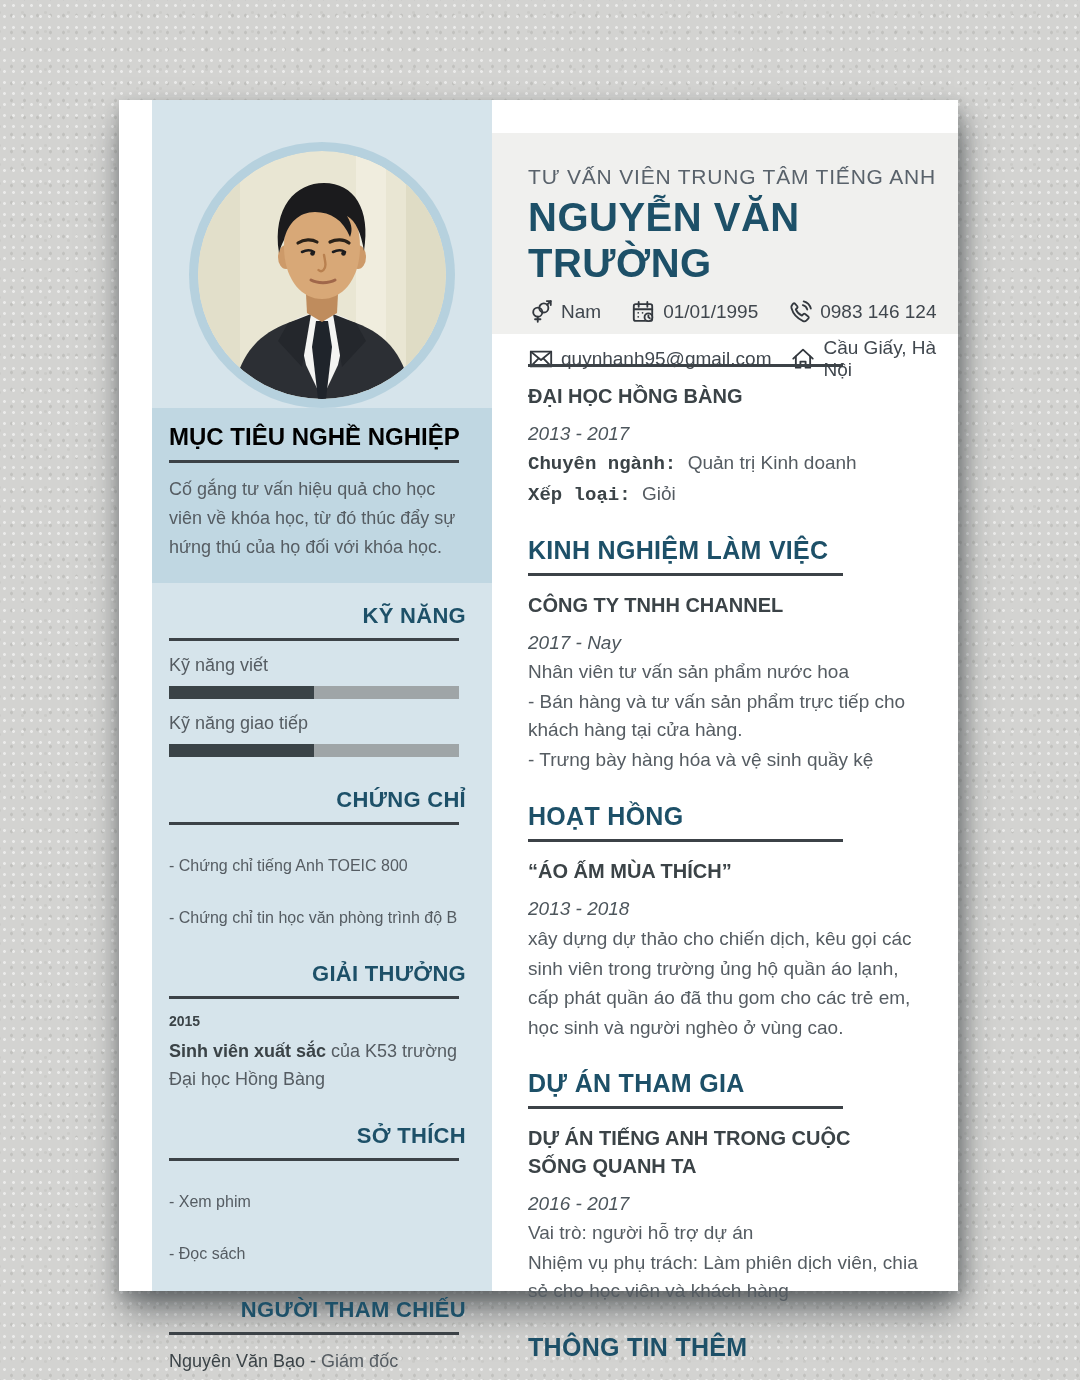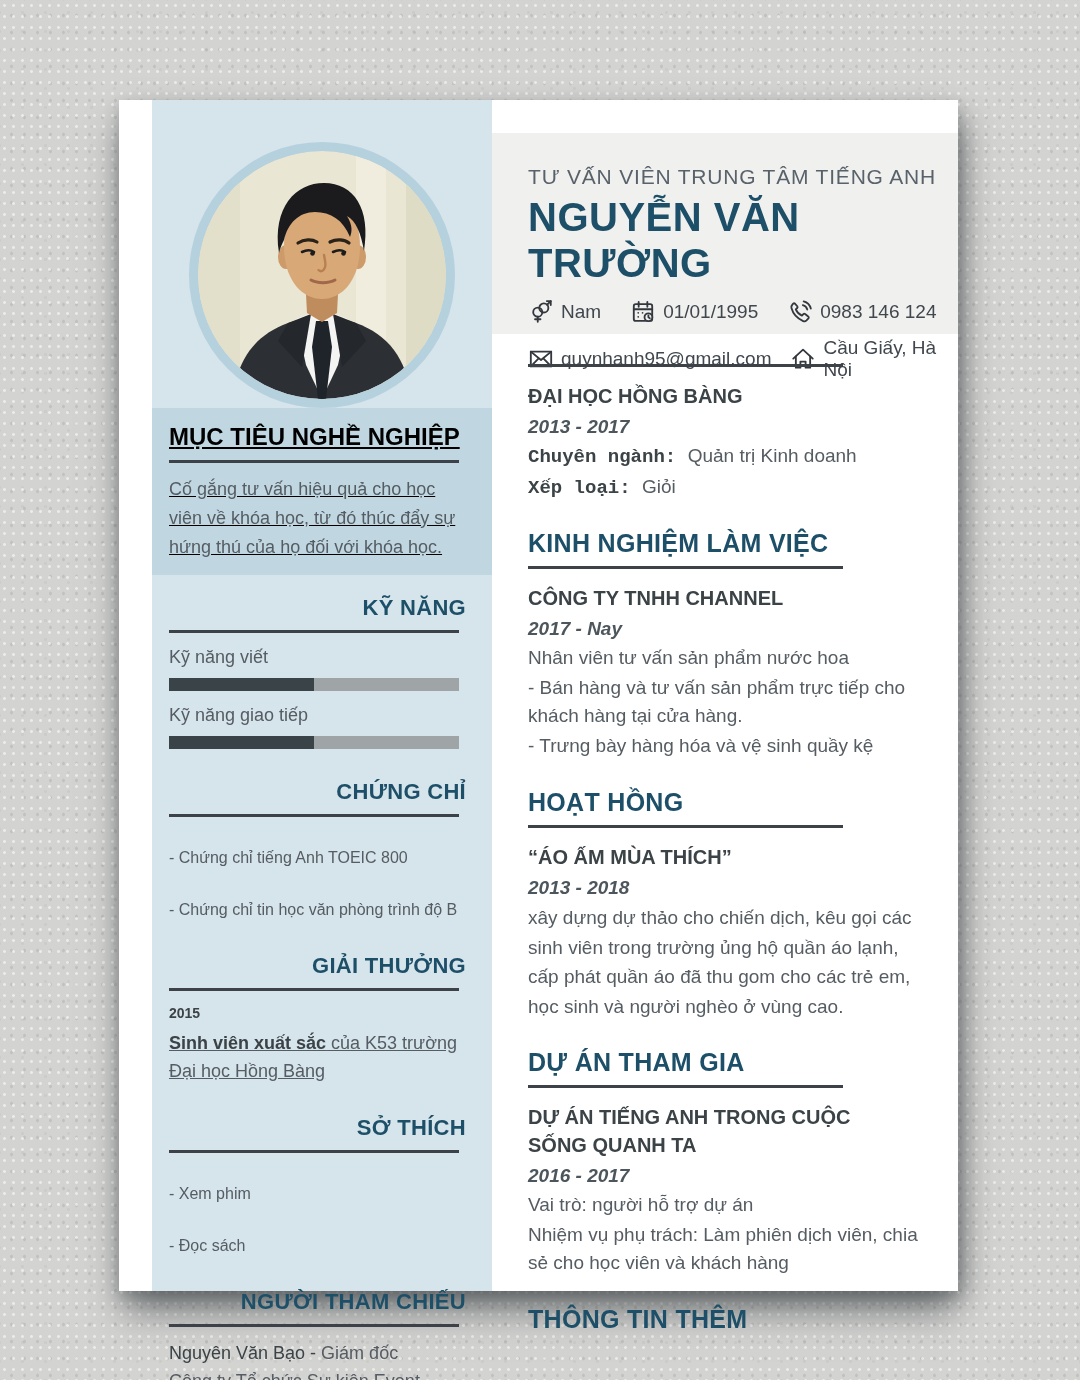--- a/index.html
+++ b/index.html
@@ -36,32 +36,31 @@
     margin-bottom:-22px; position:relative; top:-22px;
   }
   .photo-ring svg{ display:block; border-radius:50%; }
   .side-section{ padding:0 26px 0 17px; }
   .side-section h2, .objective h2{
     color:var(--accent,#1d5068); font-size:22px; font-weight:700; letter-spacing:.3px; line-height:26px;text-align:right;
   }
   .rule{ height:3px; background:var(--rule,#3c4247); margin-top:9px; width:290px; }
   .objective-box{
     background:var(--objective_bg,#c0d7e2);
-    padding:15px 26px 13px 17px;
-    text-decoration:underline;
+    padding:15px 26px 21px 17px;
   }
   .objective-box p{
     margin-top:12px; color:var(--text,#555c62); font-size:18px; line-height:29px;
   }
   .side-li{ color:var(--text,#555c62); font-size:16px; line-height:22px; margin-top:30px; }
   .skill-label{ color:var(--text,#555c62); font-size:18px; margin-top:14px; }
   .bar{ margin-top:10px; height:13px; width:290px; background:var(--bar_track,#9fa5a7); }
   .bar .fill{ height:100%; background:var(--bar_fill,#3a4347); }
   .strongline{ color:var(--dark,#3b4347); font-size:14px; font-weight:700; margin-top:14px; }
-  .side-p{ color:var(--text,#555c62); font-size:18px; line-height:28px; margin-top:8px;text-decoration:underline; }
+  .side-p{ color:var(--text,#555c62); font-size:18px; line-height:28px; margin-top:8px; }
   .side-p b{ color:var(--dark,#3b4347); font-weight:700; }
   .sec-skills{ margin-top:20px; }
   .sec-certificates{ margin-top:30px; }
   .sec-awards{ margin-top:32px; }
   .sec-hobbies{ margin-top:30px; }
   .sec-reference{ margin-top:32px; }
   .ref-line{ color:var(--text,#555c62); font-size:18px; line-height:28px; }
   .ref-first{ margin-top:12px; }
   .ref-line b{ color:var(--dark,#3b4347); font-weight:400; }
   
@@ -76,21 +75,21 @@
   .content{ padding-left:36px; }
   .m-section h2{ color:var(--accent,#1d5068); font-size:25px; font-weight:700; letter-spacing:.3px; line-height:30px; }
   .m-section .rule{ width:315px; margin-top:8px; }
   .sec-education{ margin-top:30px; }
   .sec-experience{ margin-top:26px; }
   .sec-activities{ margin-top:27px; }
   .sec-projects{ margin-top:26px; }
   .sec-additional{ margin-top:27px; }
   .entry-title{ color:var(--dark,#3b4347); font-size:20px; font-weight:700; line-height:28px; margin-top:15px; max-width:360px; }
   .entry-title.quoted{ max-width:none; }
-  .period{ color:#4d565c; font-size:19px; font-style:italic; font-weight:700; line-height:27px; margin-top:3px; }
+  .period{ color:#4d565c; font-size:19px; font-style:italic; font-weight:400; line-height:27px; margin-top:10px; }
   .m-line{ color:var(--text,#555c62); font-size:19px; line-height:28px; margin-top:2px; max-width:402px; }
   .m-line b{ color:var(--dark,#3b4347); font-weight:700;font-family:Liberation Mono, monospace; }
   .m-par{ color:var(--text,#555c62); font-size:19px; line-height:29.5px; margin-top:2px; max-width:402px; }
 </style>
 </head>
 <body>
 
 <div class="page">
 
   <aside class="sidebar">

